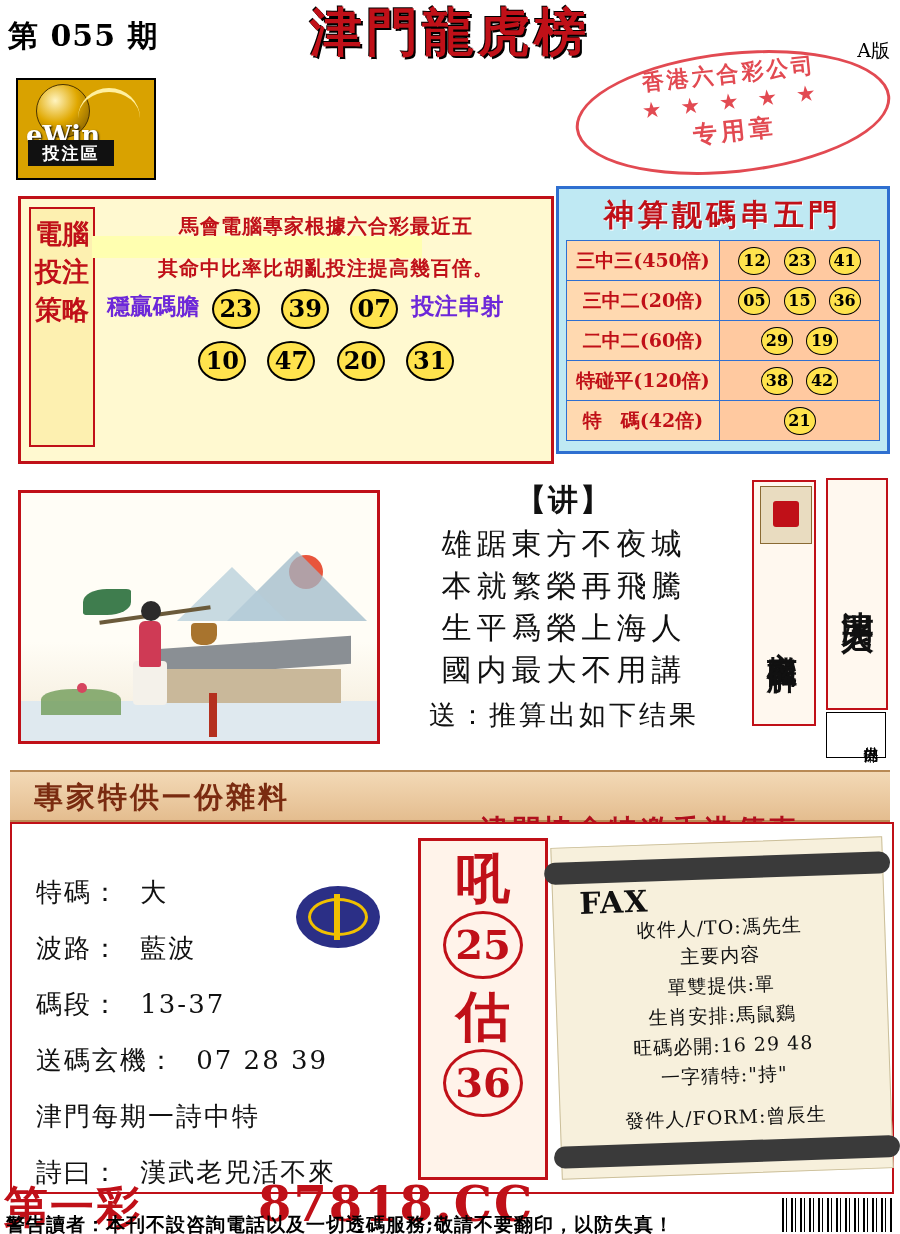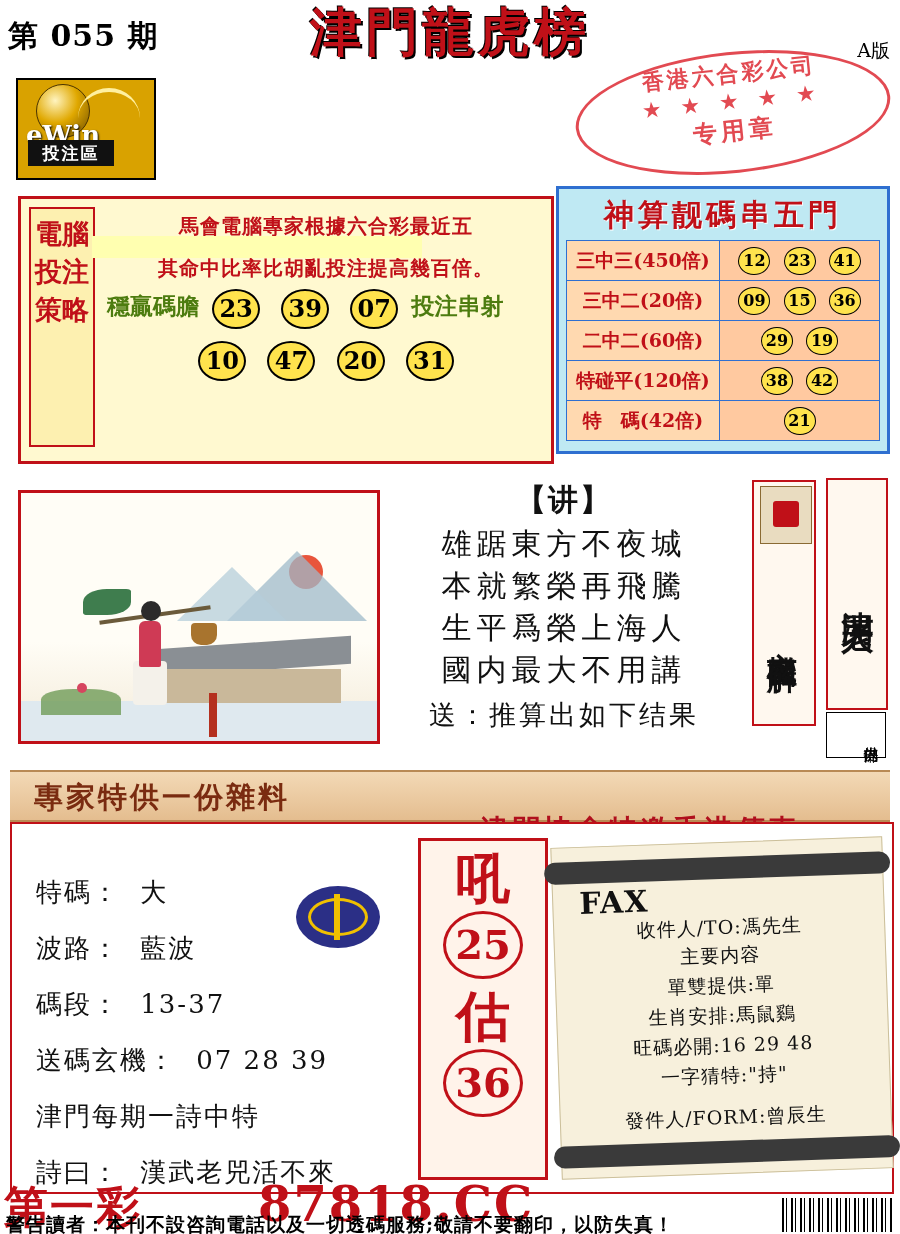--- a/index.html
+++ b/index.html
@@ -81,21 +81,21 @@
     line-height:38px;padding-top:6px;box-sizing:border-box;
   }
   .strategy .body{position:absolute;left:86px;top:6px;right:6px;bottom:4px;}
   .strategy .line{
     color:#c01018;font-size:20px;font-weight:bold;letter-spacing:1px;line-height:42px;
     font-family:"DejaVu Serif","Liberation Serif",serif;text-align:center;
   }
   .numrow{position:relative;height:52px;}
   .numrow2{position:relative;height:48px;text-align:center;}
   .lbl{
-    color:#4d7c0f;font-size:23px;font-weight:bold;
+    color:#6d28d9;font-size:23px;font-weight:bold;
     font-family:Liberation Sans, sans-serif;
   }
   .ball-y{
     display:inline-block;width:44px;height:36px;line-height:36px;text-align:center;
     border:2px solid #000;border-radius:50%;background:#ffe34d;
     font-size:24px;font-weight:bold;color:#000;margin:0 8px;vertical-align:middle;
     font-family:"DejaVu Serif","Liberation Serif",serif;
   }
   .hl{position:absolute;left:92px;top:236px;width:330px;height:22px;background:#ffffb0;}
 
@@ -337,21 +337,21 @@
         <td class="c1">三中三(450倍)</td>
         <td class="c2">
           <span class="ball-s">12</span>
           <span class="ball-s">23</span>
           <span class="ball-s">41</span>
         </td>
       </tr>
       <tr>
         <td class="c1">三中二(20倍)</td>
         <td class="c2">
-          <span class="ball-s">09</span>
+          <span class="ball-s">05</span>
           <span class="ball-s">15</span>
           <span class="ball-s">36</span>
         </td>
       </tr>
       <tr>
         <td class="c1">二中二(60倍)</td>
         <td class="c2">
           <span class="ball-s">29</span>
           <span class="ball-s">19</span>
         </td>

